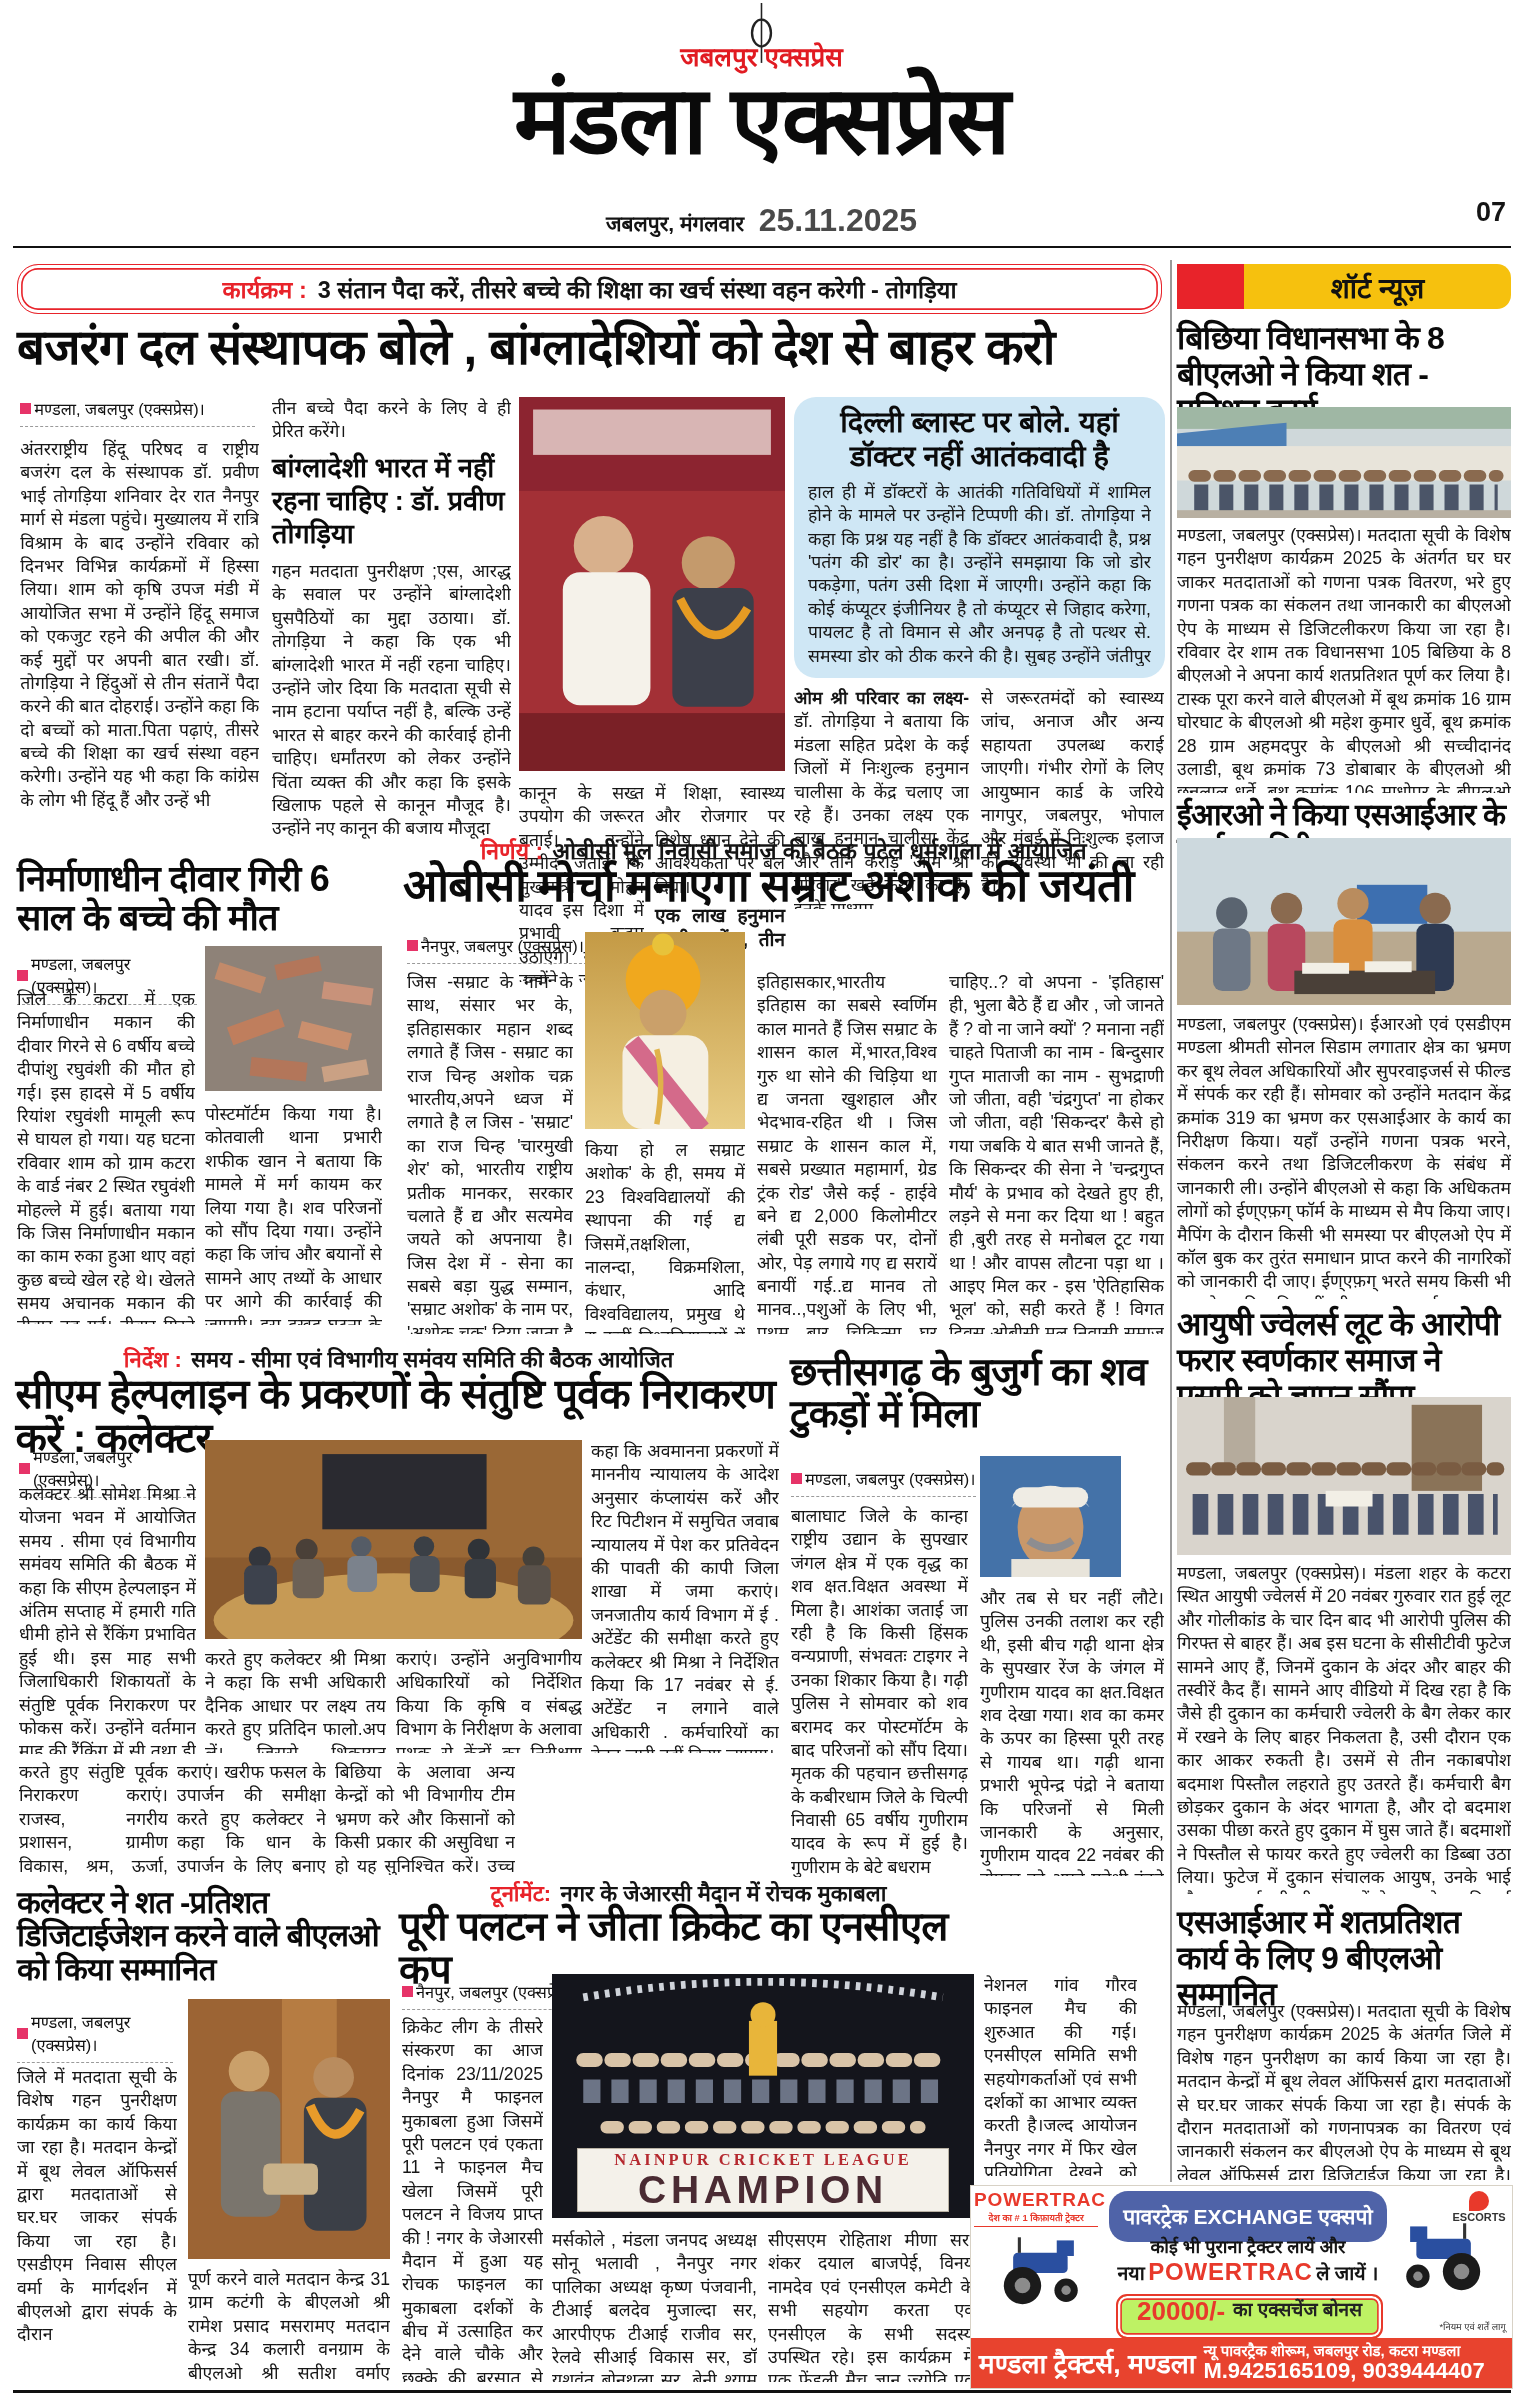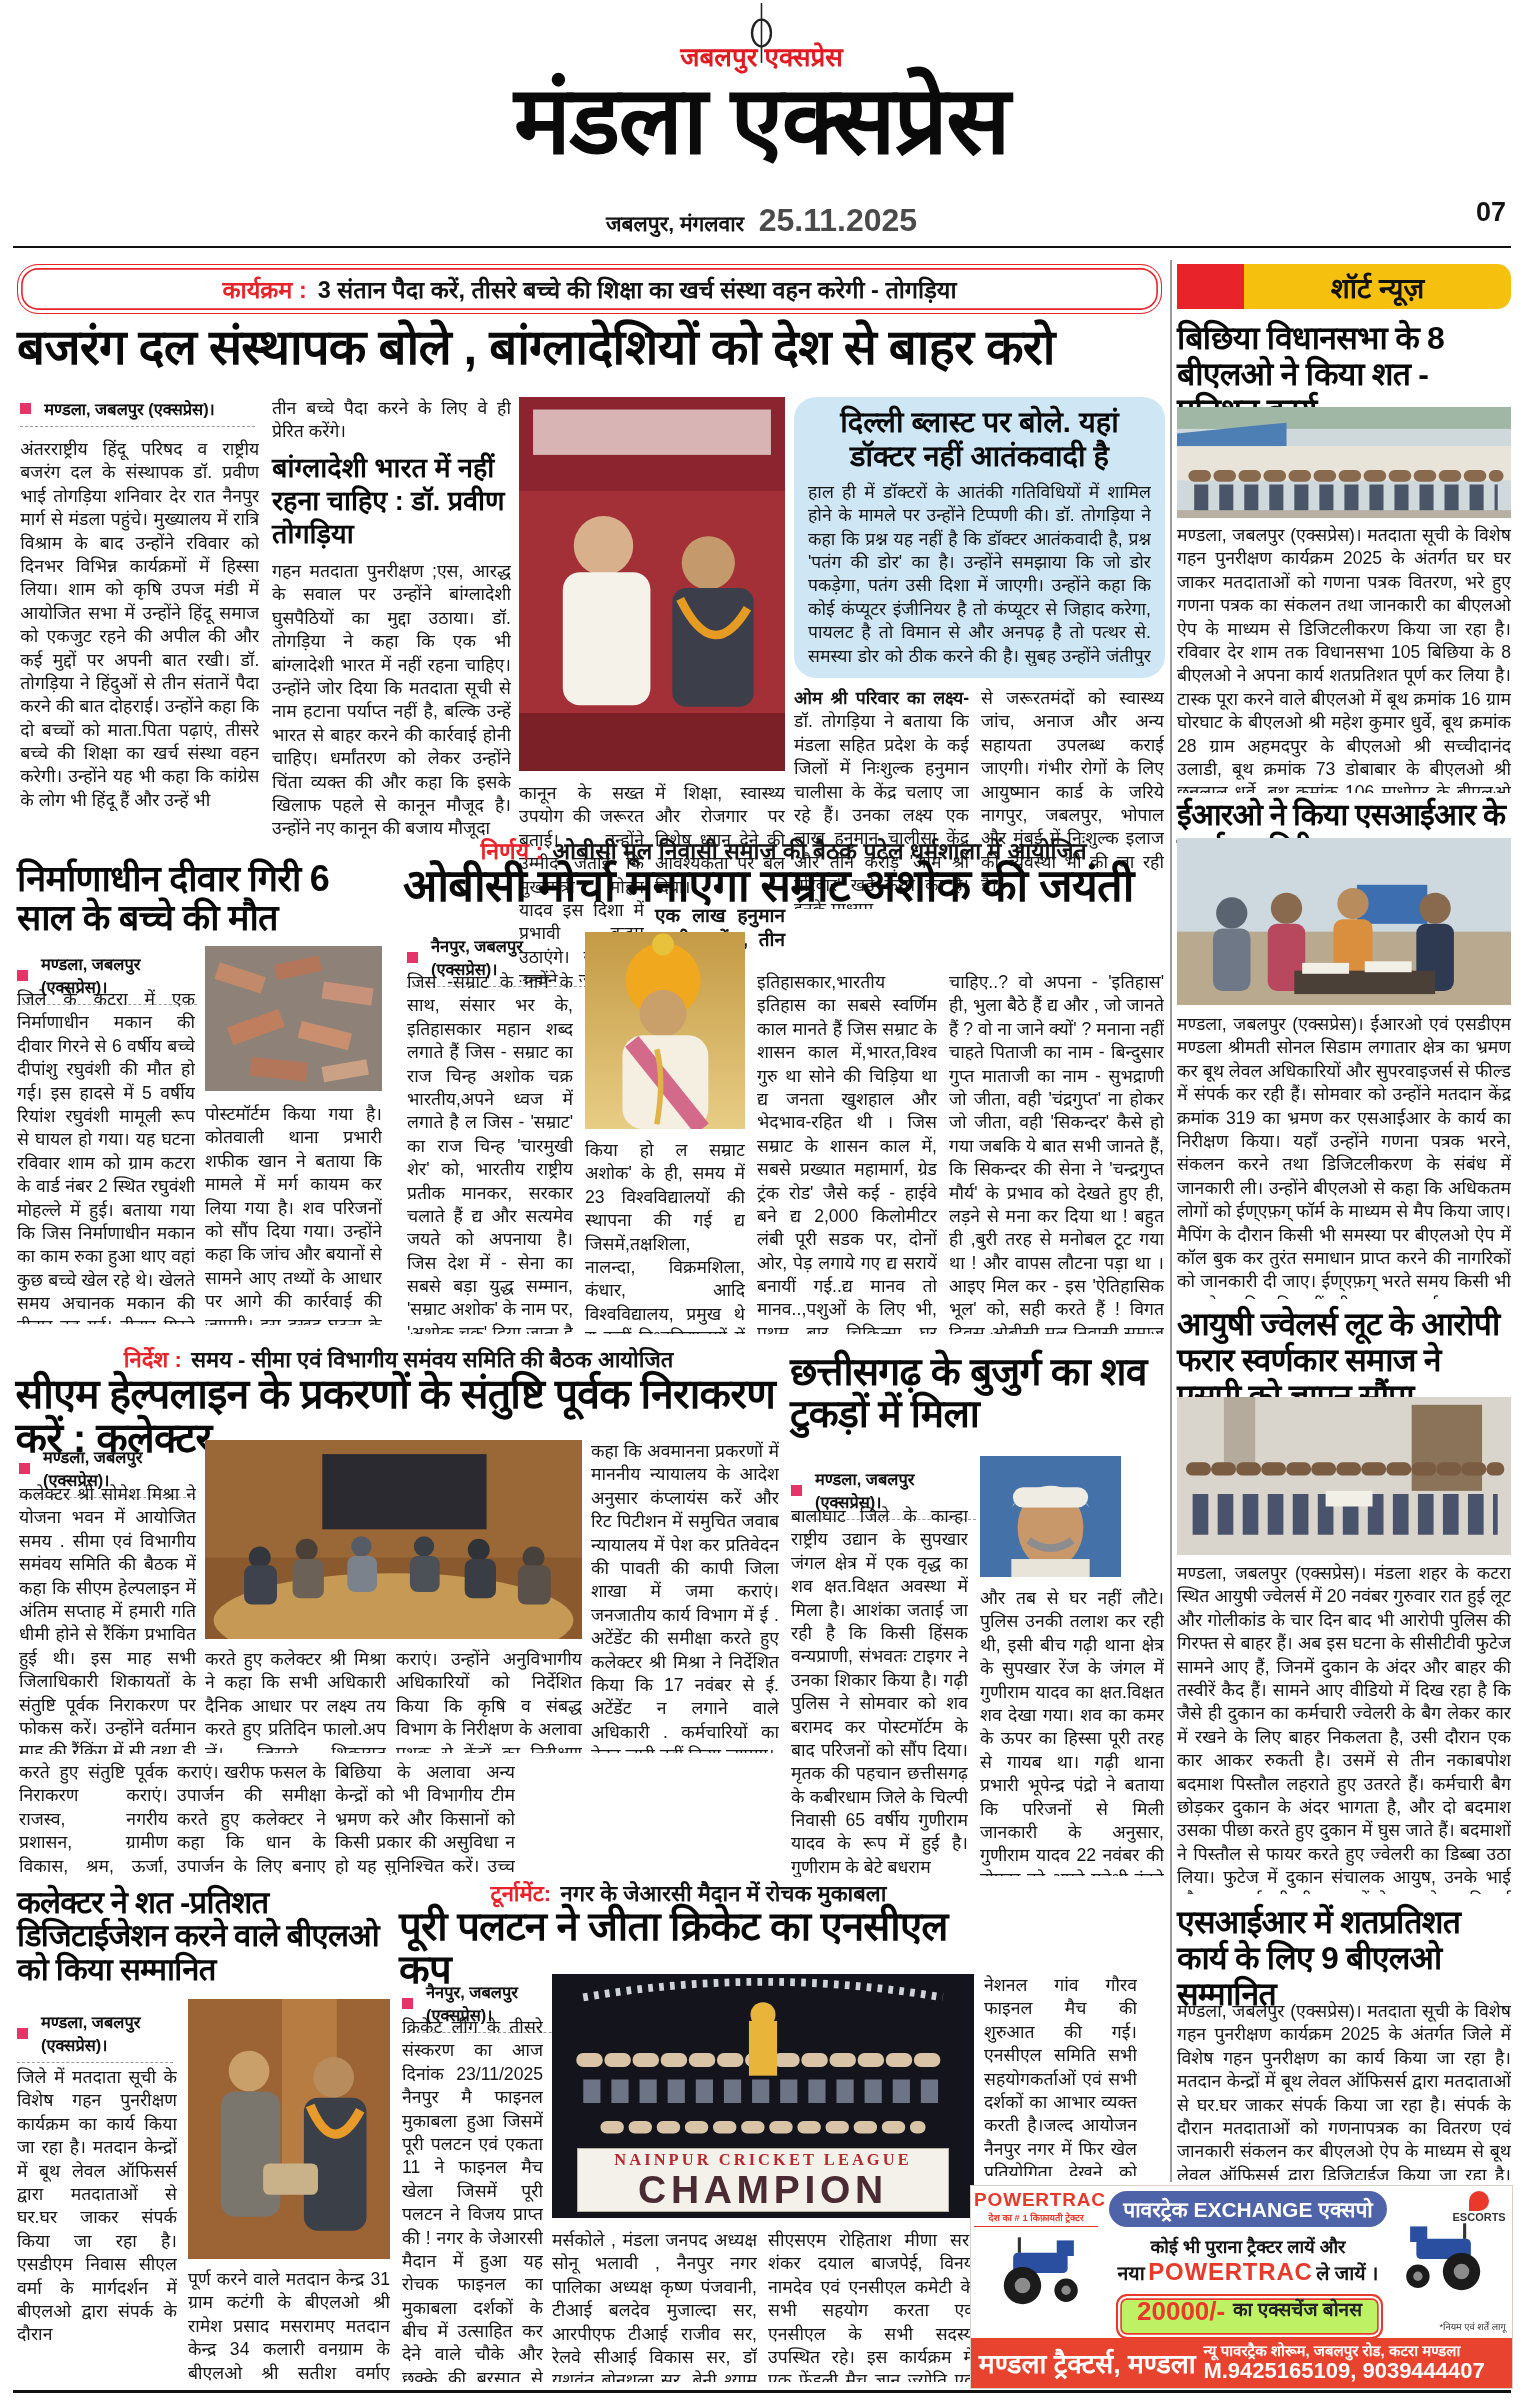--- a/index.html
+++ b/index.html
@@ -4,21 +4,21 @@
 <style>
   html,body{margin:0;padding:0;background:#e9e7e2;}
   .page{position:relative;width:1523px;height:2401px;background:#ffffff;margin:0 auto;
         font-family:"Liberation Sans",sans-serif;color:#141414;overflow:hidden;}
   .abs{position:absolute;}
   .t{font-size:17.6px;line-height:1.33;text-align:justify;color:#161616;overflow:hidden;}
   .t .lead-in{font-weight:900;}
   .h{font-weight:900;color:#0a0a0a;text-align:left;letter-spacing:-0.8px;line-height:1.08;}
   .kick{display:flex;justify-content:center;gap:9.4px;font-weight:900;font-size:23px;white-space:nowrap;}
   .kl{color:#e8232a;}
-  .dl{font-size:16.4px;font-weight:bold;color:#101010;display:flex;align-items:center;gap:13px;
+  .dl{font-size:16.4px;font-weight:normal;color:#101010;display:flex;align-items:center;gap:3px;
       border-bottom:0.8px dashed #9a9a9a;padding-bottom:5.5px;}
   .sq{width:11px;height:11px;background:#e63368;flex:0 0 auto;}
   .photo{position:absolute;overflow:hidden;background:#aab0b5;}
   .photo svg{display:block;width:100%;height:100%;}
   .boldline{font-weight:900;font-size:19px;line-height:1.3;text-align:justify;}
   .bluebox{background:#cfe7f5;padding:9.4px 14px 7.8px;}
   .bb-h{font-weight:900;font-size:29px;text-align:center;line-height:1.15;margin-bottom:7.8px;color:#0a0a0a;}
   .rail-h{font-weight:900;font-size:32px;line-height:1.12;color:#0a0a0a;letter-spacing:-0.8px;}
   .snbar{display:flex;height:45px;}
   .snred{width:67px;background:#e8232a;}
@@ -324,21 +324,21 @@
       <svg viewBox="0 0 140 100" style="width:109px;height:78px;margin-top:4.7px;">
         <rect x="40" y="28" width="70" height="26" rx="6" fill="#2a4fa0"></rect>
         <rect x="96" y="12" width="22" height="20" fill="#2a4fa0"></rect>
         <line x1="48" y1="28" x2="48" y2="8" stroke="#333" stroke-width="4"></line>
         <circle cx="52" cy="70" r="24" fill="#1b1b1b"></circle>
           <circle cx="52" cy="70" r="10" fill="#8b8b8b"></circle>
         <circle cx="108" cy="76" r="15" fill="#1b1b1b"></circle>
           <circle cx="108" cy="76" r="6" fill="#8b8b8b"></circle>
       </svg>
     </div>
-    <div class="abs adpill" style="left:138px;top:4.7px;width:278px;height:36px;">पावरट्रेक EXCHANGE एक्सपो</div>
+    <div class="abs adpill" style="left:138px;top:4.7px;width:278px;height:51px;">पावरट्रेक EXCHANGE एक्सपो</div>
     <div class="abs" style="left:138px;top:48px;width:278px;text-align:center;font-size:18px;font-weight:900;">कोई भी पुराना ट्रैक्टर लायें और</div>
     <div class="abs" style="left:138px;top:72px;width:278px;text-align:center;font-weight:900;">
       <span style="font-size:19.5px;">नया</span>
       <span style="font-size:24px;color:#e8392b;letter-spacing:0.8px;">POWERTRAC</span>
       <span style="font-size:19.5px;">ले जायें ।</span>
     </div>
     <div class="abs bonus" style="left:145px;top:108px;width:263px;height:41px;">
       <span style="font-size:26px;font-weight:900;color:#e8392b;">20000/-</span>
       <span style="font-size:19px;font-weight:900;color:#222;">का एक्सचेंज बोनस</span>
     </div>

